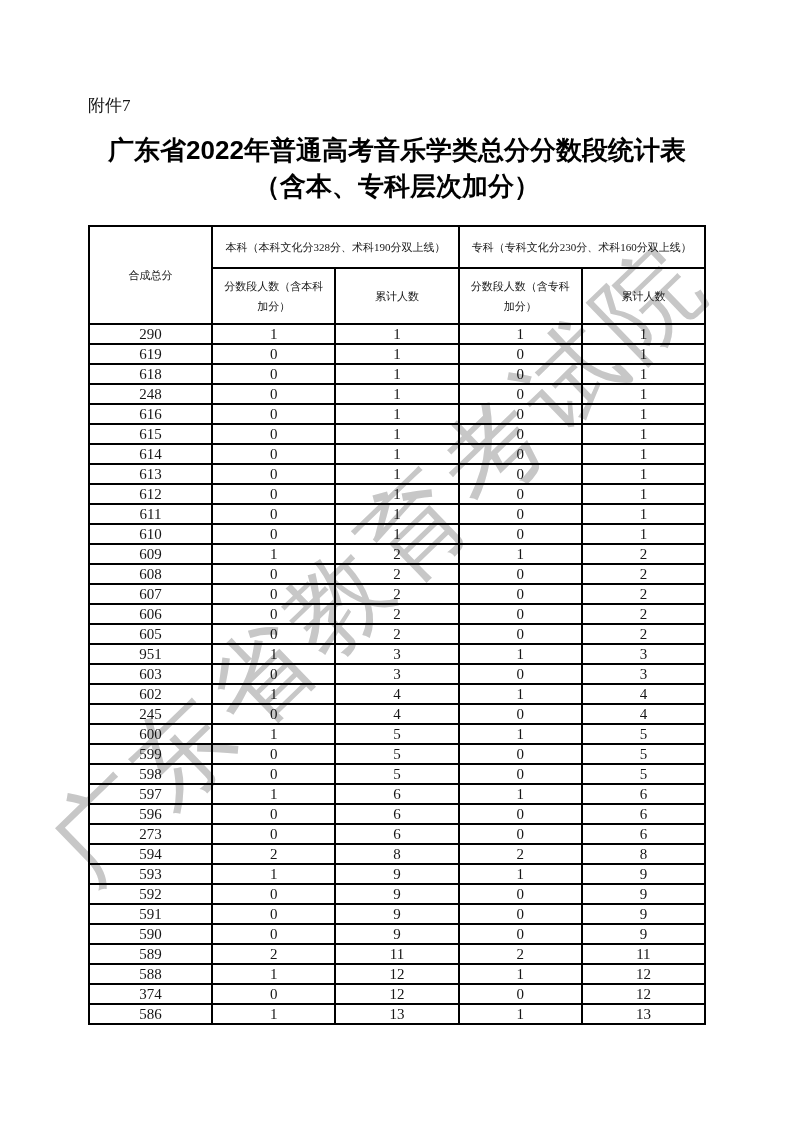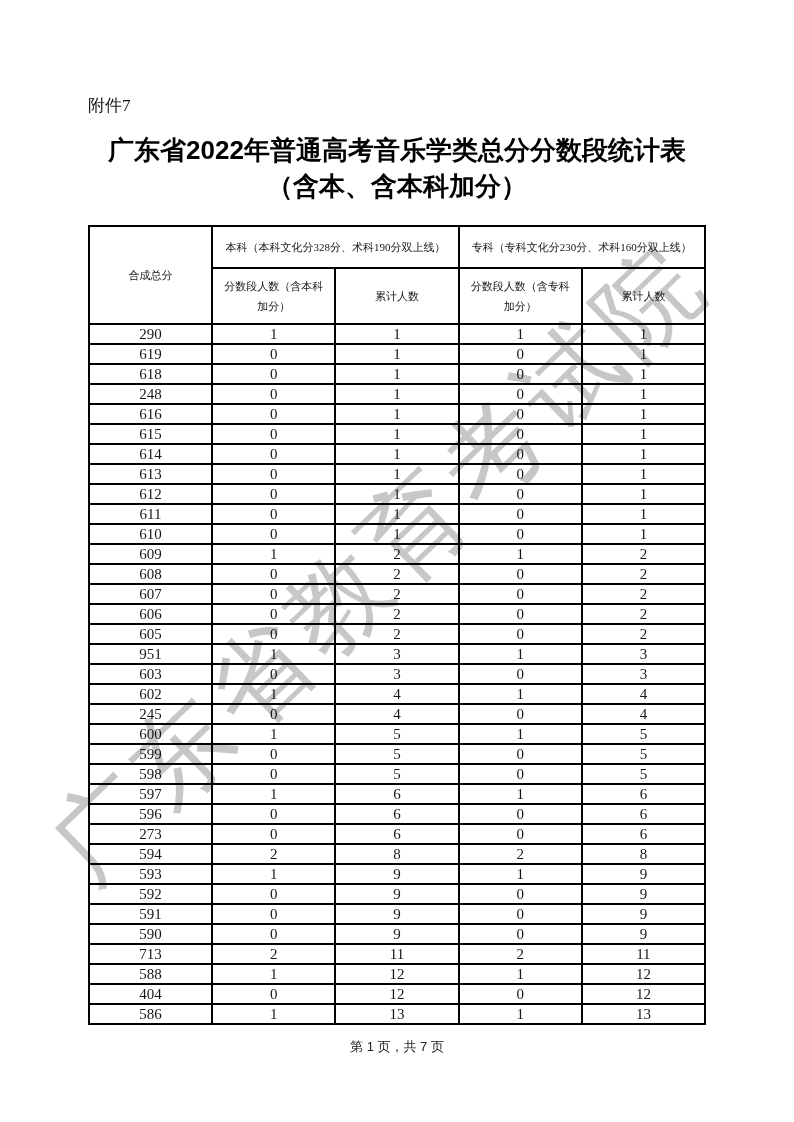--- a/index.html
+++ b/index.html
@@ -93,21 +93,21 @@
 <div class="page">
 
   <div class="watermark">广东省教育考试院</div>
 
   <div class="content">
 
     <div class="attachment-label">附件7</div>
 
     <div class="doc-title">
       <div>广东省2022年普通高考音乐学类总分分数段统计表</div>
-      <div>（含本、含本科加分）</div>
+      <div>（含本、专科层次加分）</div>
     </div>
 
     <table class="score-table">
       <thead>
         <tr class="group-row">
           <th rowspan="2">合成总分</th>
           <th colspan="2">本科（本科文化分328分、术科190分双上线）</th>
           <th colspan="2">专科（专科文化分230分、术科160分双上线）</th>
         </tr>
         <tr class="sub-row">
@@ -329,46 +329,45 @@
             <td>9</td>
           </tr>
           <tr>
             <td>590</td>
             <td>0</td>
             <td>9</td>
             <td>0</td>
             <td>9</td>
           </tr>
           <tr>
-            <td>713</td>
+            <td>589</td>
             <td>2</td>
             <td>11</td>
             <td>2</td>
             <td>11</td>
           </tr>
           <tr>
             <td>588</td>
             <td>1</td>
             <td>12</td>
             <td>1</td>
             <td>12</td>
           </tr>
           <tr>
-            <td>404</td>
+            <td>374</td>
             <td>0</td>
             <td>12</td>
             <td>0</td>
             <td>12</td>
           </tr>
           <tr>
             <td>586</td>
             <td>1</td>
             <td>13</td>
             <td>1</td>
             <td>13</td>
           </tr>
         </tbody>
     </table>
 
-    <div class="page-footer">第 1 页，共 7 页</div>
 
   </div>
 </div>
 
 </body></html>

